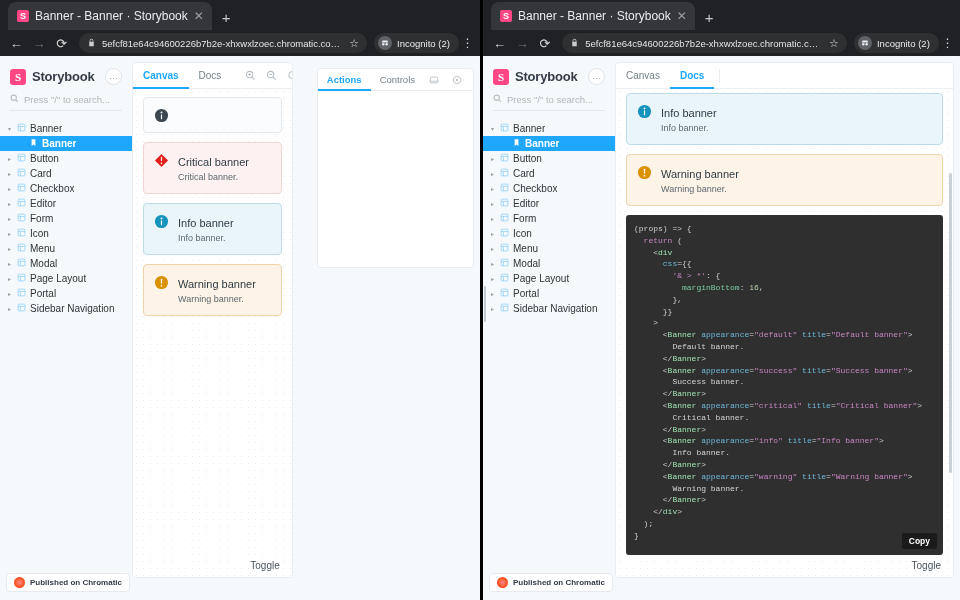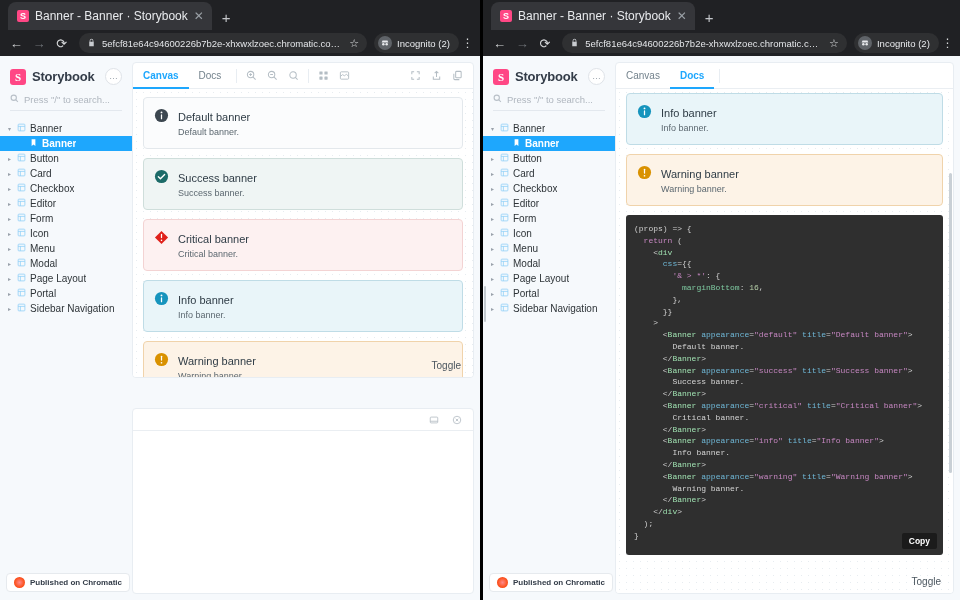--- a/index.html
+++ b/index.html
@@ -85,22 +85,22 @@
   .chromatic-badge {
     position: absolute; left: 6px; bottom: 8px;
     background: #fff; border: 1px solid #e6eaee; border-radius: 4px;
     height: 19px; display: flex; align-items: center; gap: 5px; padding: 0 7px;
   }
   .chromatic-dot { width: 11px; height: 11px; border-radius: 50%;
                    background: radial-gradient(circle at 50% 50%, #ff8a8a 0%, #fc521f 60%, #e8350b 100%); }
   .chromatic-label { font-size: 8px; font-weight: bold; color: #333c48; white-space: nowrap; }
 
   
-  .main { flex: 1 1 auto; display: flex; flex-direction: column; min-width: 0;
-          padding: 6px 6px 6px 0; gap: 24px; }
+  .main { flex: 1 1 auto; display: flex; flex-direction: row; min-width: 0;
+          padding: 6px 6px 22px 0; gap: 24px; }
   .preview-card { background: #fff; border: 1px solid #e8edf2; border-radius: 4px;
                   display: flex; flex-direction: column; flex: 1 1 auto; overflow: hidden;
                   position: relative; }
   .pv-toolbar { height: 26px; border-bottom: 1px solid #eaeef2; display: flex; align-items: center;
                 padding: 0 6px 0 0; }
   .pv-tabs { display: flex; height: 26px; }
   .pv-tab { font-size: 10px; color: #73828c; padding: 0 10px; height: 26px; line-height: 26px;
             border-bottom: 2px solid transparent; }
   .pv-tab.active { color: #1ea7fd; border-bottom-color: #1ea7fd; font-weight: bold; }
   .tb-sep { width: 1px; height: 14px; background: #e8edf2; margin: 0 5px; align-self: center; }
@@ -401,28 +401,20 @@
           </div>
 
           <div class="canvas-area">
             <div>
                 <div class="banner" style="background:#fbfcfd;border-color:#e3e8ec">
                   <span class="banner-icon"><svg viewBox="0 0 24 24" width="15" height="15">
                       <circle cx="12" cy="12" r="10.5" fill="#3c4750"></circle>
                       <circle cx="12" cy="7" r="1.5" fill="#fff"></circle>
                       <rect x="11" y="10" width="2" height="8" rx="1" fill="#fff"></rect>
                     </svg></span>
-                  <span><span class="banner-title">Default banner</span><div class="banner-desc">Default banner.</div></span>
-                </div>
-                <div class="banner" style="background:#eff5f4;border-color:#cfdedb">
-                  <span class="banner-icon"><svg viewBox="0 0 24 24" width="15" height="15">
-                      <circle cx="12" cy="12" r="10.5" fill="#1c6b68"></circle>
-                      <path d="M7 12.3l3.3 3.3L17 8.8" fill="none" stroke="#fff" stroke-width="2.2" stroke-linecap="round" stroke-linejoin="round"></path>
-                    </svg></span>
-                  <span><span class="banner-title">Success banner</span><div class="banner-desc">Success banner.</div></span>
                 </div>
                 <div class="banner" style="background:#fdf1f1;border-color:#f3d3d3">
                   <span class="banner-icon"><svg viewBox="0 0 24 24" width="15" height="15">
                       <path d="M12 1.5l10.5 10.5L12 22.5 1.5 12z" fill="#e0211b"></path>
                       <rect x="11" y="6" width="2" height="7" rx="1" fill="#fff"></rect>
                       <circle cx="12" cy="16.5" r="1.3" fill="#fff"></circle>
                     </svg></span>
                   <span><span class="banner-title">Critical banner</span><div class="banner-desc">Critical banner.</div></span>
                 </div>
                 <div class="banner" style="background:#e9f5f9;border-color:#bfdce6">
@@ -441,20 +433,24 @@
                     </svg></span>
                   <span><span class="banner-title">Warning banner</span><div class="banner-desc">Warning banner.</div></span>
                 </div>
               </div>
             <span class="toggle-link" style="bottom:6px">Toggle</span>
           </div>
         </div>
 
         <div class="addon-card">
           <div class="addon-bar">
+            <div style="display:flex">
+                <span class="addon-tab active">Actions</span>
+                <span class="addon-tab">Controls</span>
+              </div>
             <div class="addon-icons">
               <span class="tb-btn">
                 <svg viewBox="0 0 24 24" fill="none" stroke="#b4bdc4" stroke-width="2">
                     <rect x="3" y="5" width="18" height="14" rx="2"></rect>
                     <path d="M3 15h18"></path>
                   </svg>
               </span>
               <span class="tb-btn">
                 <svg viewBox="0 0 24 24" fill="none" stroke="#b4bdc4" stroke-width="2">
                     <circle cx="12" cy="12" r="9"></circle>

